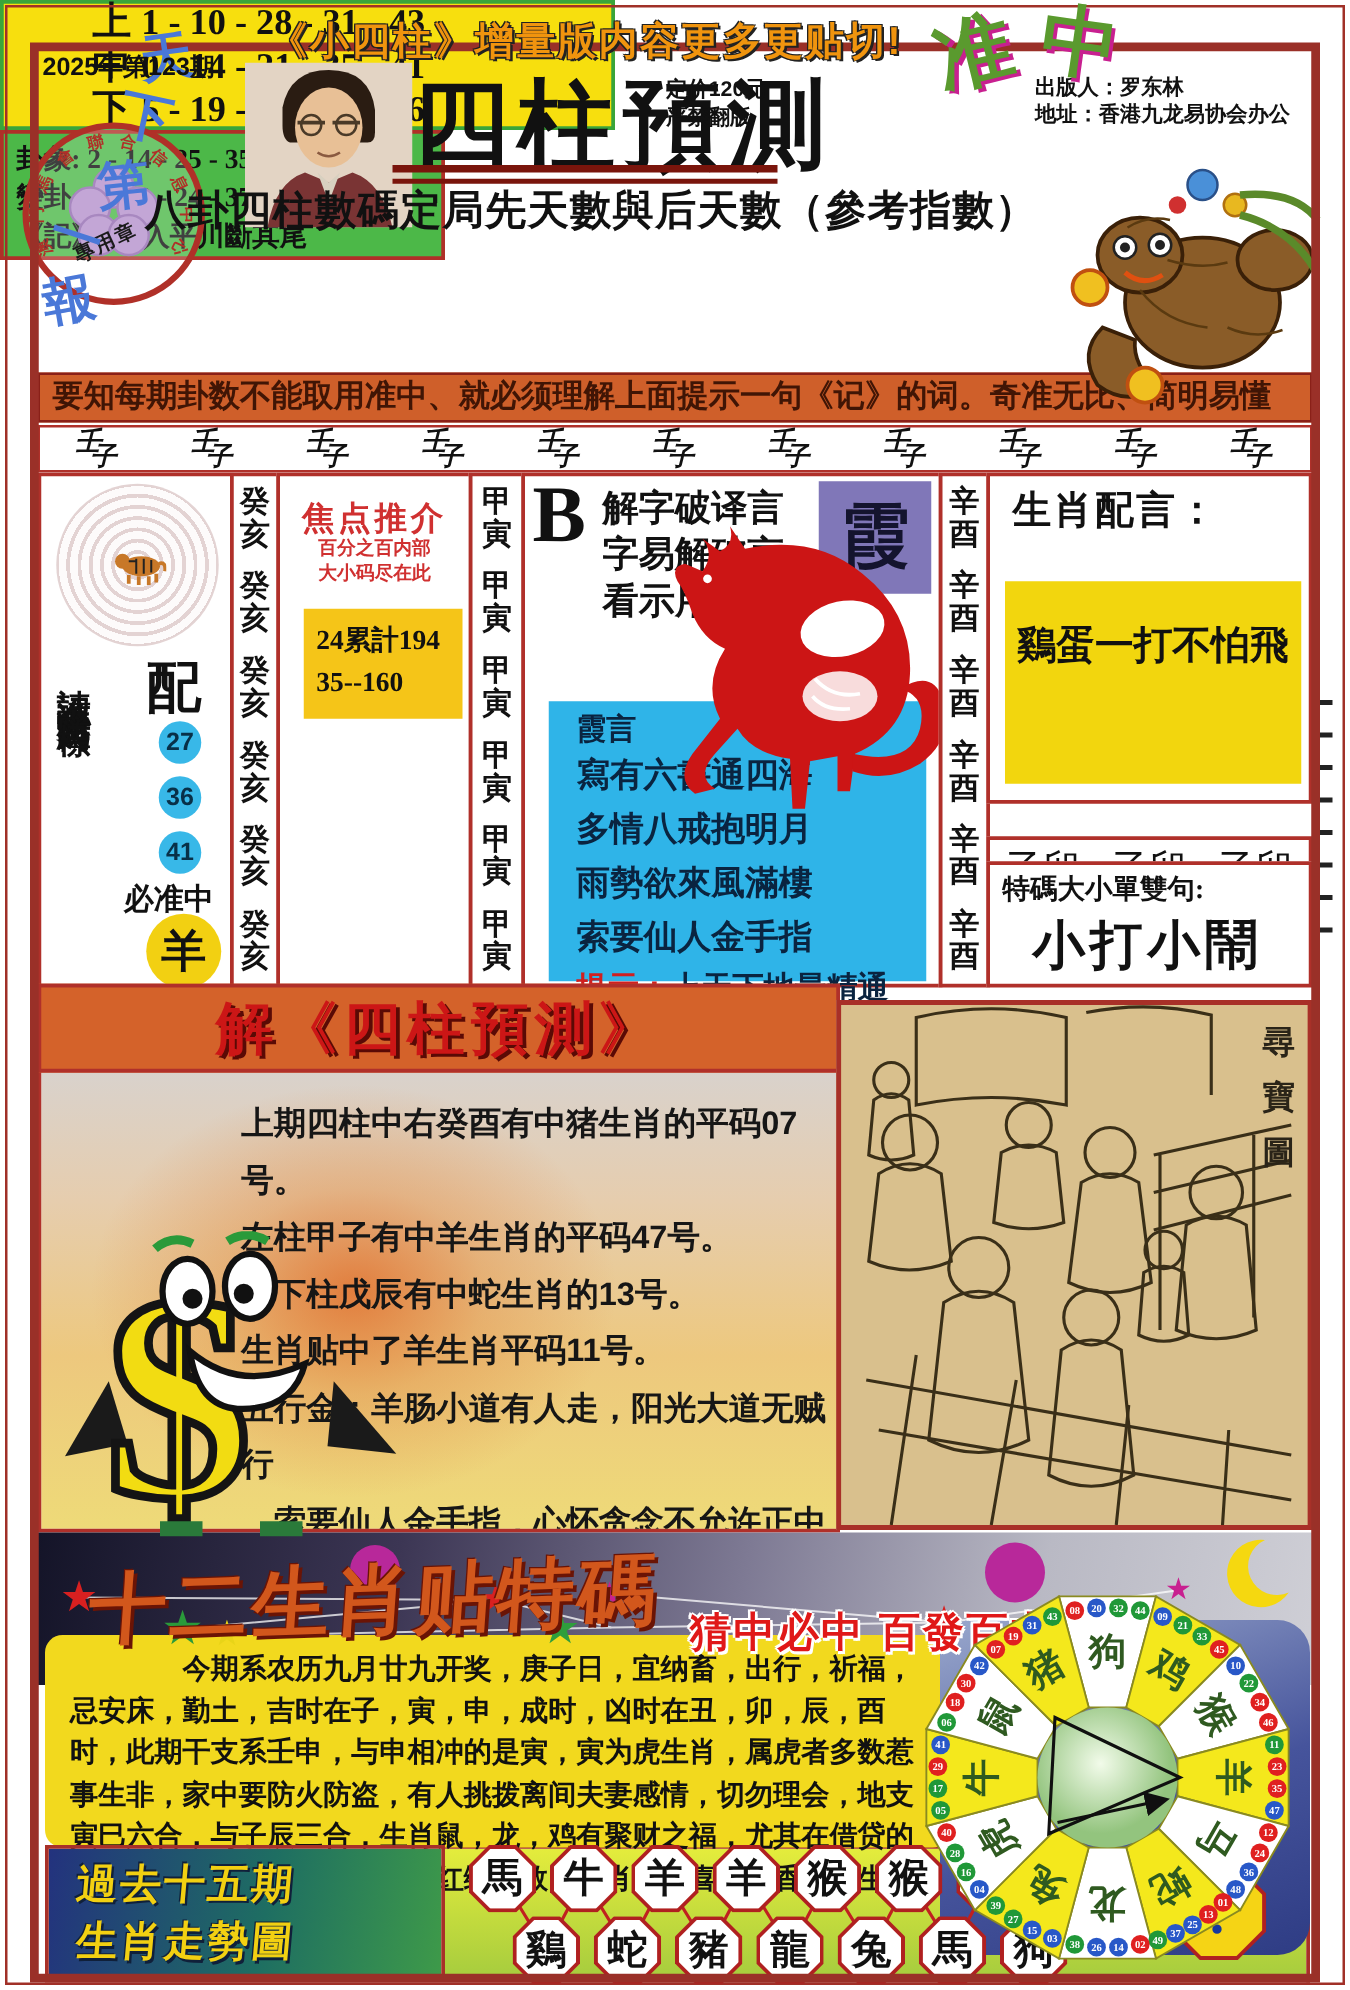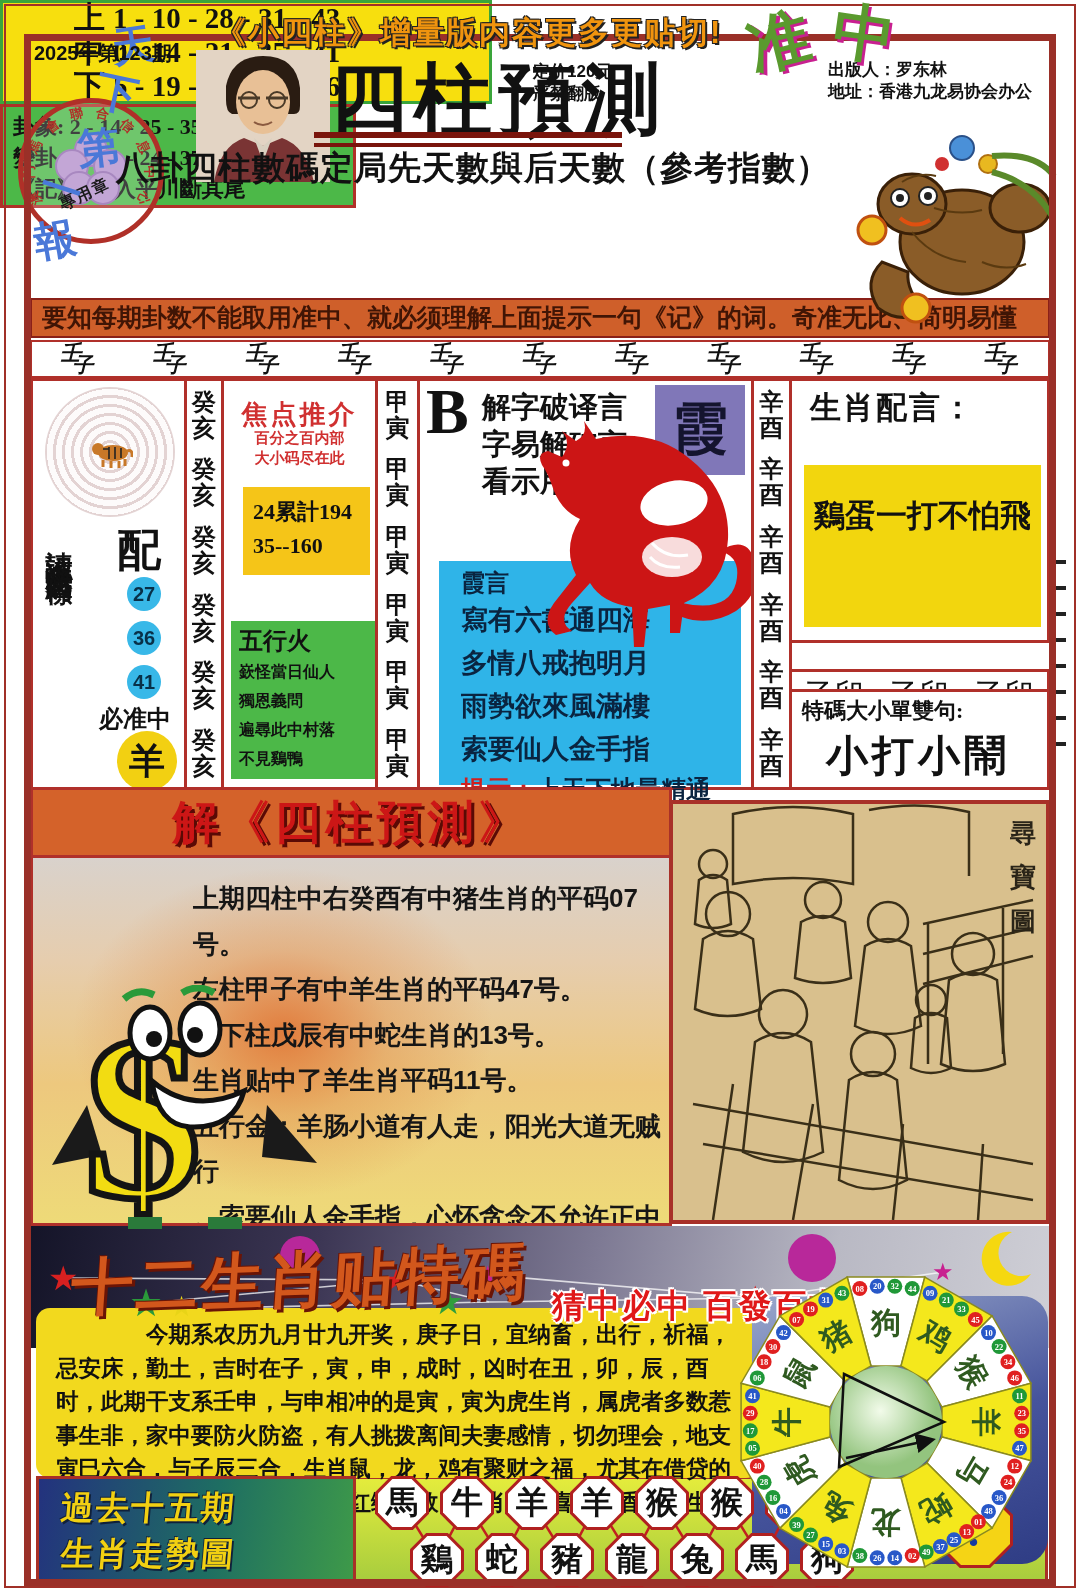--- a/index.html
+++ b/index.html
@@ -324,30 +324,20 @@
 
   <div class="cell" style="left:221px;top:378px;width:157px;height:412px;">
     <div class="abs serif" id="focus-title">焦点推介</div>
     <div class="abs focus-sub" style="top:48px;">百分之百内部</div>
     <div class="abs focus-sub" style="top:68px;">大小码尽在此</div>
     <div class="abs serif" id="focus-yellow">
 
     <div>24累計194</div>
         <div>35--160</div>
       </div>
-    <div class="abs" id="focus-green">
-      <div class="serif" id="fg-title">五行火</div>
-      <div>
-
-      <div class="gl serif">嶔怪當日仙人</div>
-          <div class="gl serif">獨恩義問</div>
-          <div class="gl serif">遍尋此中村落</div>
-          <div class="gl serif">不見鷄鴨</div>
-        </div>
-    </div>
   </div>
 
   <div class="cell pillar serif" style="left:375px;top:378px;width:45px;height:412px;">
 
   <div class="pair">
         <span>甲</span>
         <span>寅</span>
       </div>
       <div class="pair">
         <span>甲</span>

